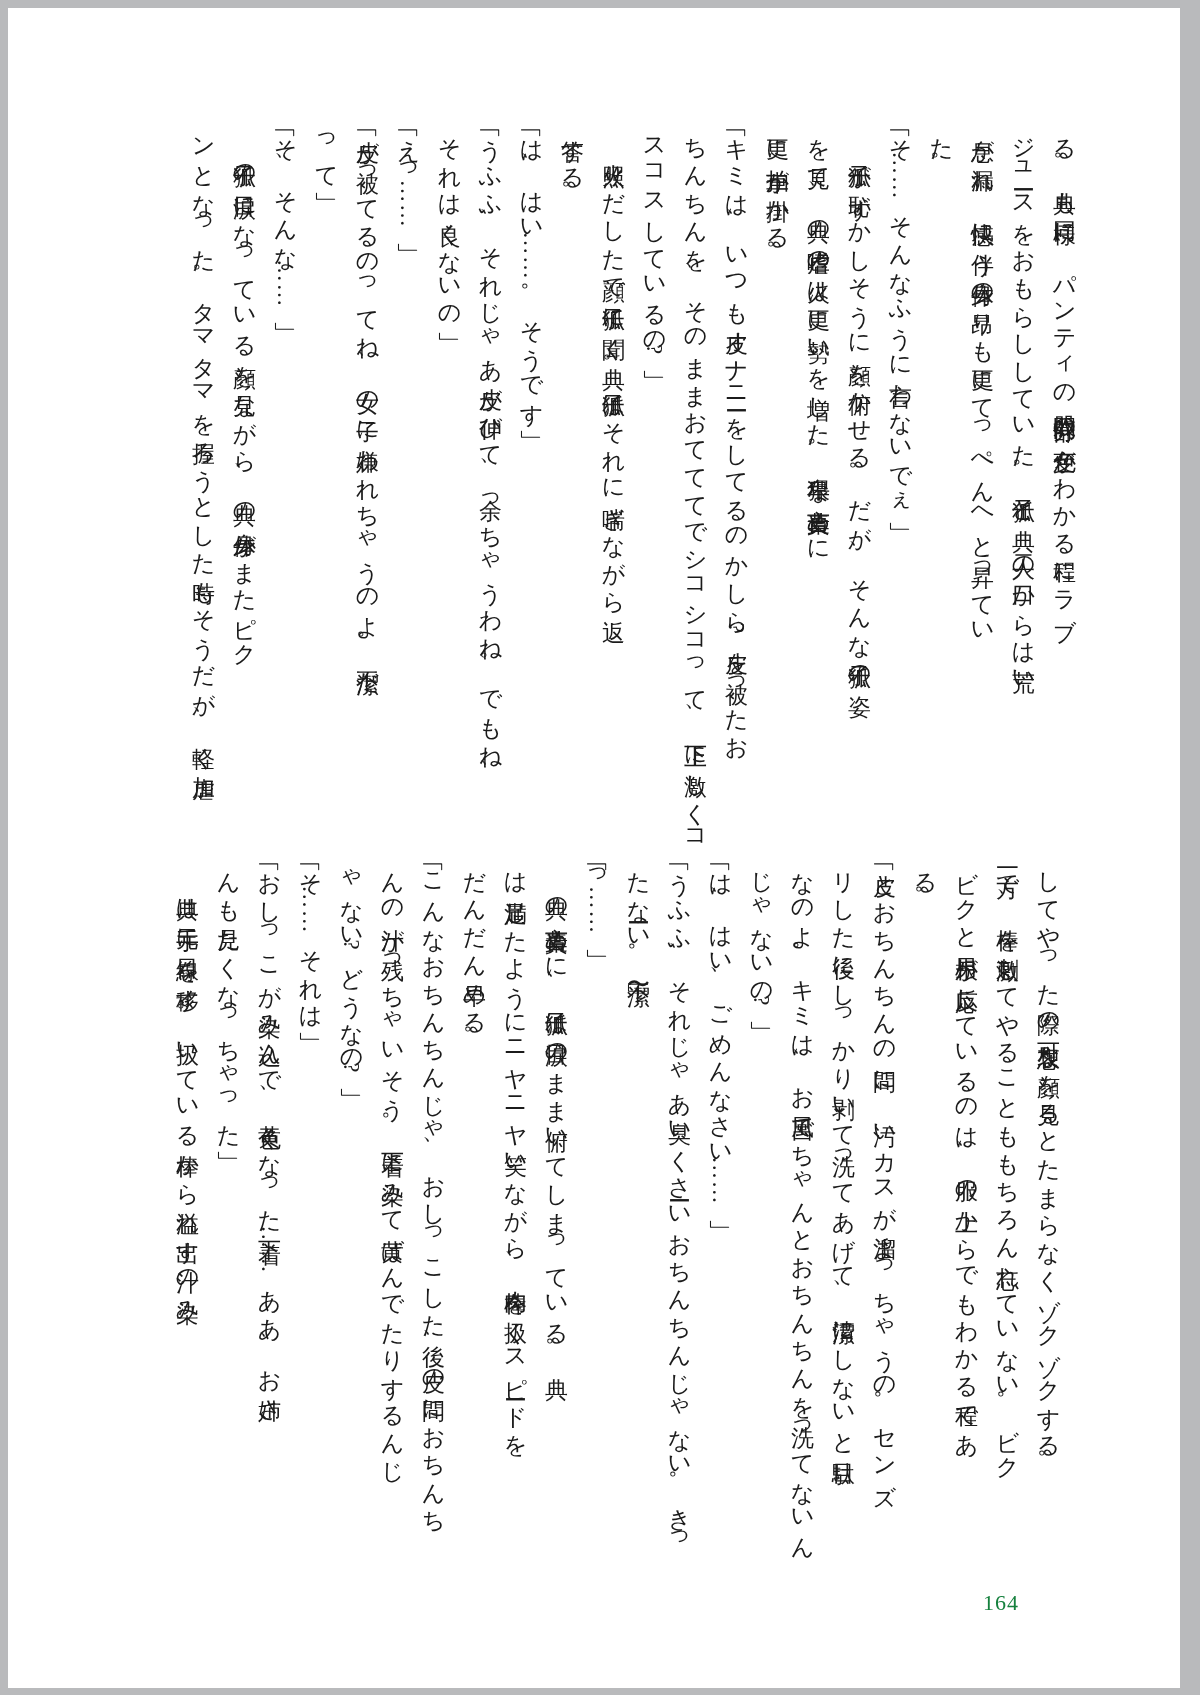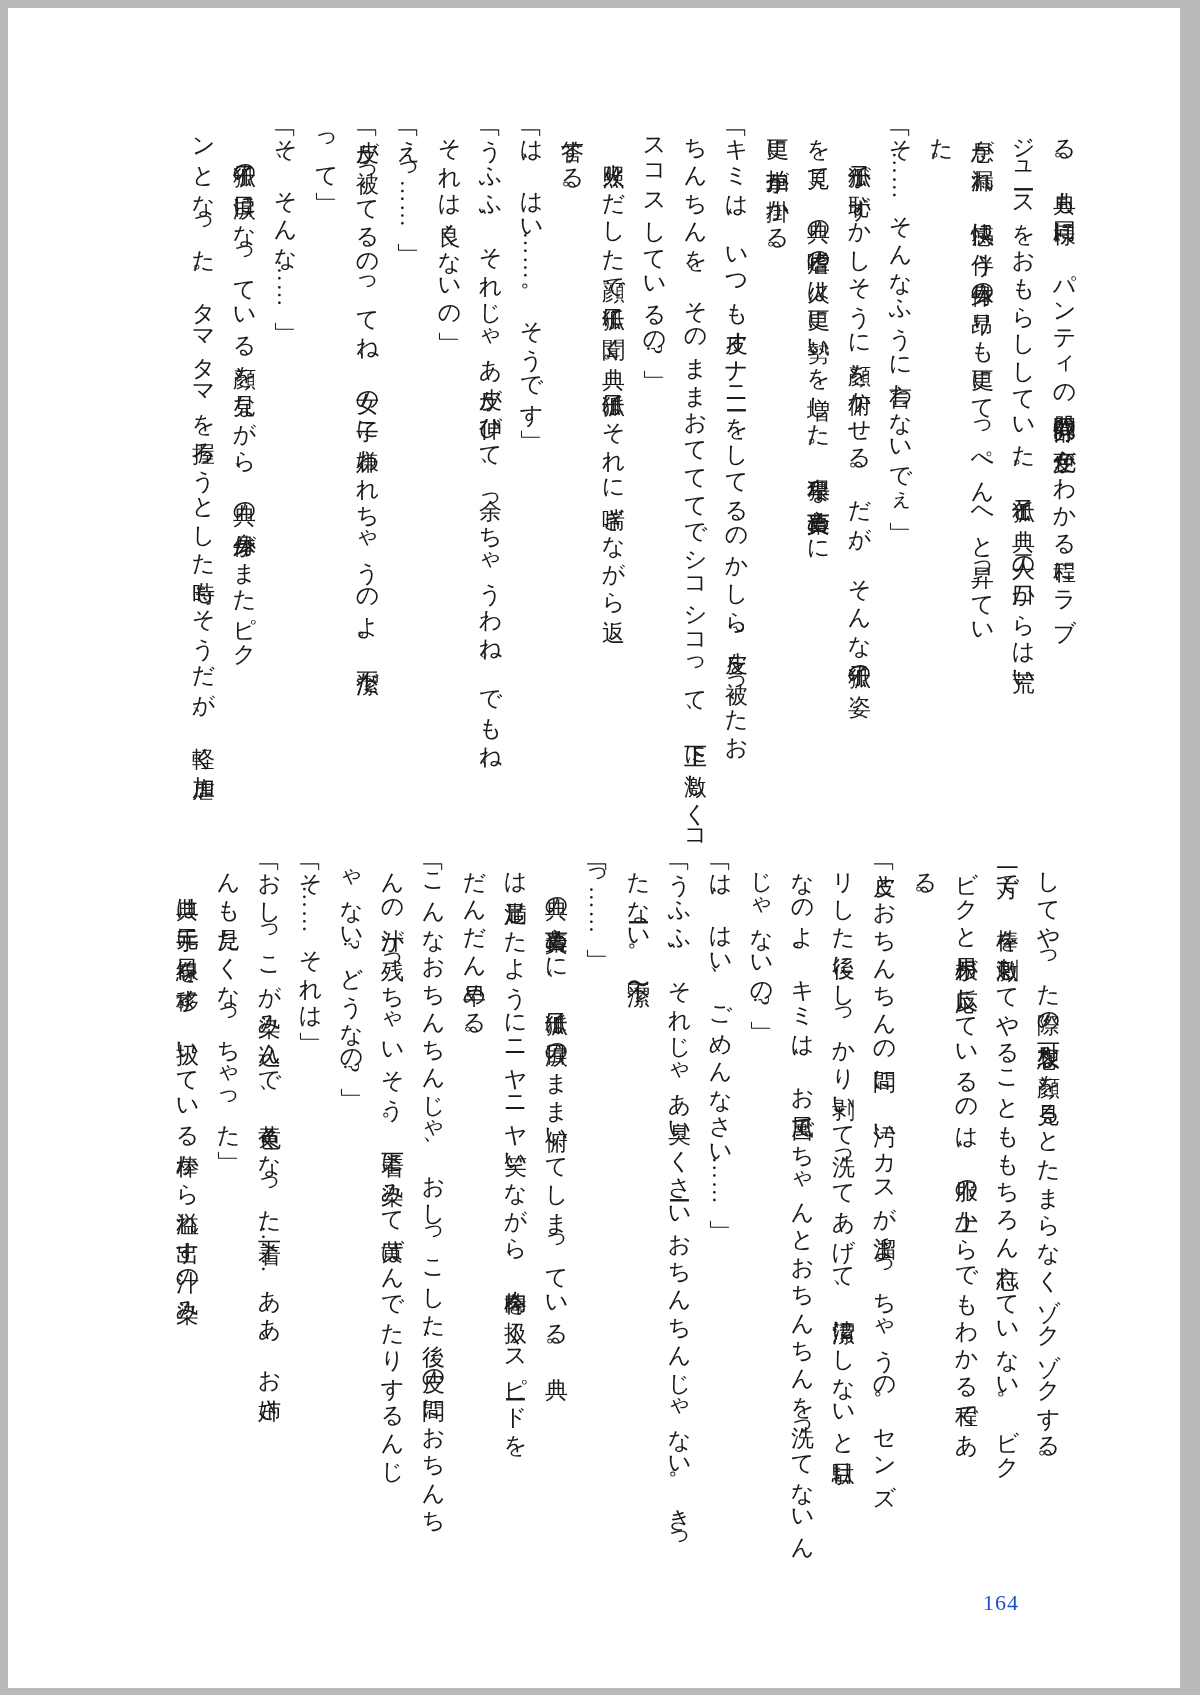--- a/index.html
+++ b/index.html
@@ -43,21 +43,21 @@
     right: 111px;
     height: 704px;
   }
   .page-number {
     position: absolute;
     left: 975px;
     top: 1582px;
     font-family: "Liberation Serif", "DejaVu Serif", serif;
     font-size: 22px;
     letter-spacing: 1px;
-    color: #1d4ed8;
+    color: #15803d;
   }
 </style>
 </head>
 <body>
 
 <div class="paper">
 
   <div class="vblock block-top">
     <p>る。典も同様に、パンティの股間部分の変色がわかる程にラブ</p>
     <p>ジュースをおもらししていた。子狐と典、二人の口からは荒い</p>

